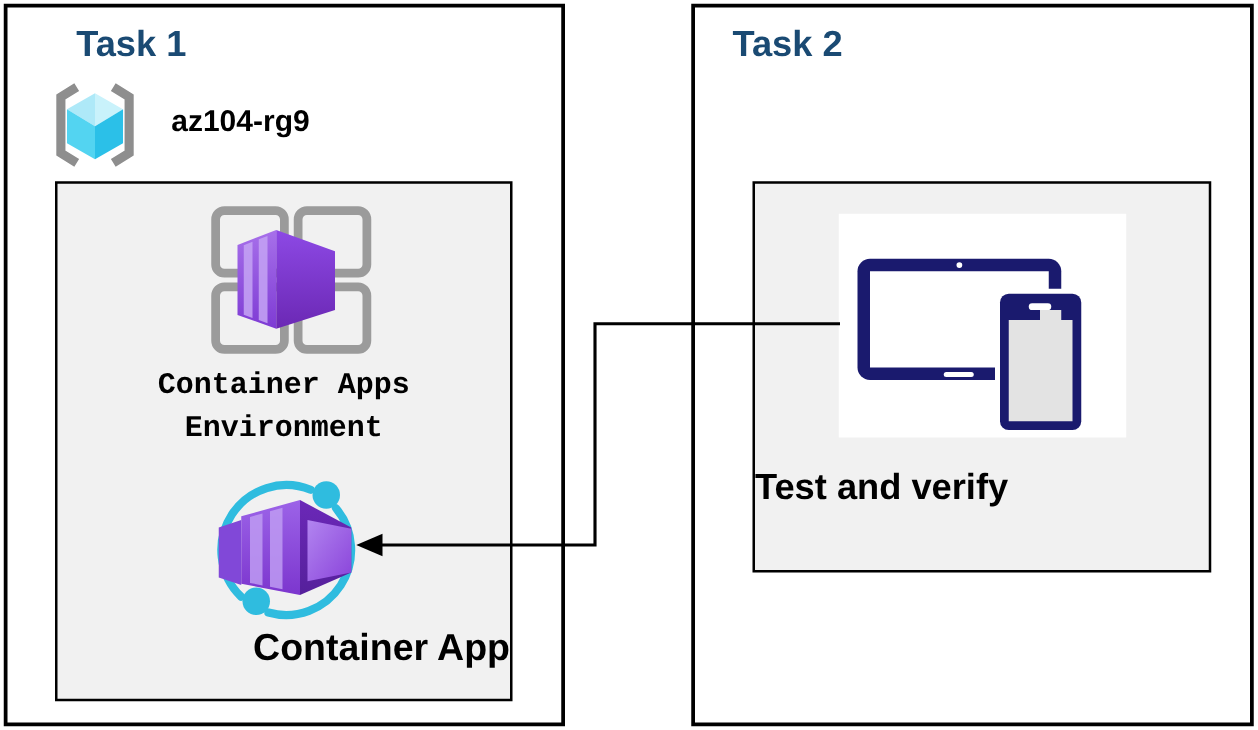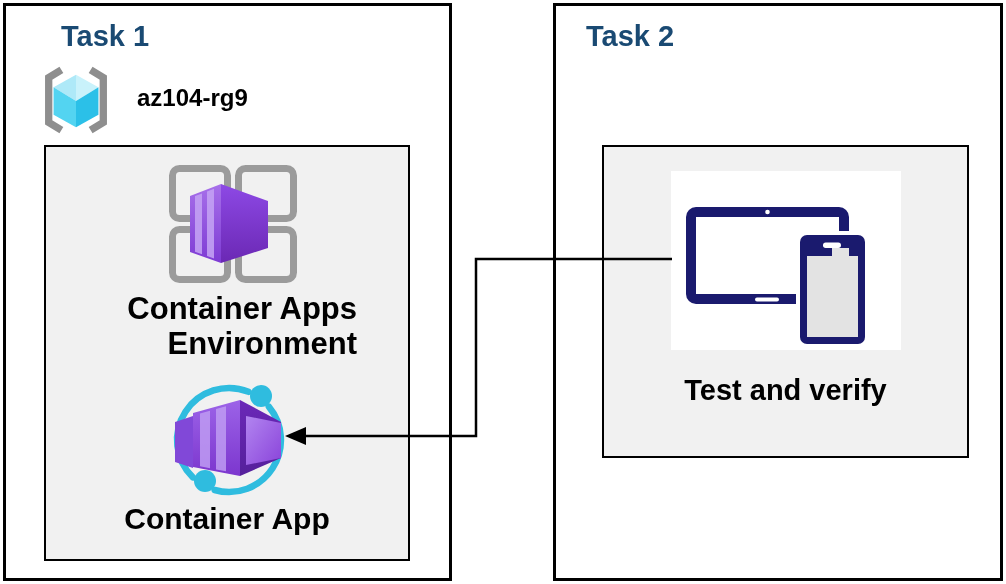--- a/index.html
+++ b/index.html
@@ -19,28 +19,28 @@
   .task-title{position:absolute;font-size:29px;font-weight:bold;color:var(--title-text);line-height:34px;white-space:nowrap;}
   #task1-box .task-title{left:27px;top:13px;margin-left:28px;}
   #task2-box .task-title{left:30px;top:13px;text-align:right;}
   .rg-row{position:absolute;left:31px;top:55px;width:380px;height:80px;}
   .rg-icon{position:absolute;left:0;top:0;width:78px;height:78px;}
   .rg-name{position:absolute;left:100px;top:17px;font-size:24px;font-weight:bold;line-height:40px;white-space:nowrap;}
   .inner-panel{position:absolute;background:var(--panel-bg);border:2px solid var(--box-border);}
   #t1-panel{left:38px;top:139px;width:366px;height:416px;}
   #t2-panel{left:46px;top:139px;width:367px;height:313px;}
   .env-icon{position:absolute;left:122px;top:17px;width:130px;height:120px;}
-  .env-label{position:absolute;left:51px;top:144px;width:260px;text-align:right;
-    font-size:31px;font-weight:bold;line-height:35px;}
+  .env-label{position:absolute;left:51px;top:144px;width:260px;text-align:center;
+    font-size:24px;font-weight:bold;line-height:35px;font-family:Liberation Mono, monospace;}
   .app-icon{position:absolute;left:123px;top:233px;width:120px;height:120px;}
-  .app-label{position:absolute;left:0;top:355px;width:362px;text-align:center;
+  .app-label{position:absolute;left:0;top:355px;width:362px;text-align:right;
     font-size:30px;font-weight:bold;line-height:34px;}
   .white-panel{position:absolute;left:67px;top:24px;width:230px;height:179px;background:#fff;}
   .devices-icon{position:absolute;left:0;top:0;width:230px;height:179px;}
-  .verify-label{position:absolute;left:0;top:226px;width:363px;text-align:center;
+  .verify-label{position:absolute;left:0;top:226px;width:363px;
     font-size:29px;font-weight:bold;line-height:34px;}
   #connector-overlay{position:absolute;left:0;top:0;width:1006px;height:584px;pointer-events:none;z-index:10;}
 </style>
 </head>
 <body>
 
 <div class="task-box" id="task1-box">
   <div class="task-title">Task 1</div>
 
   <div class="rg-row">

